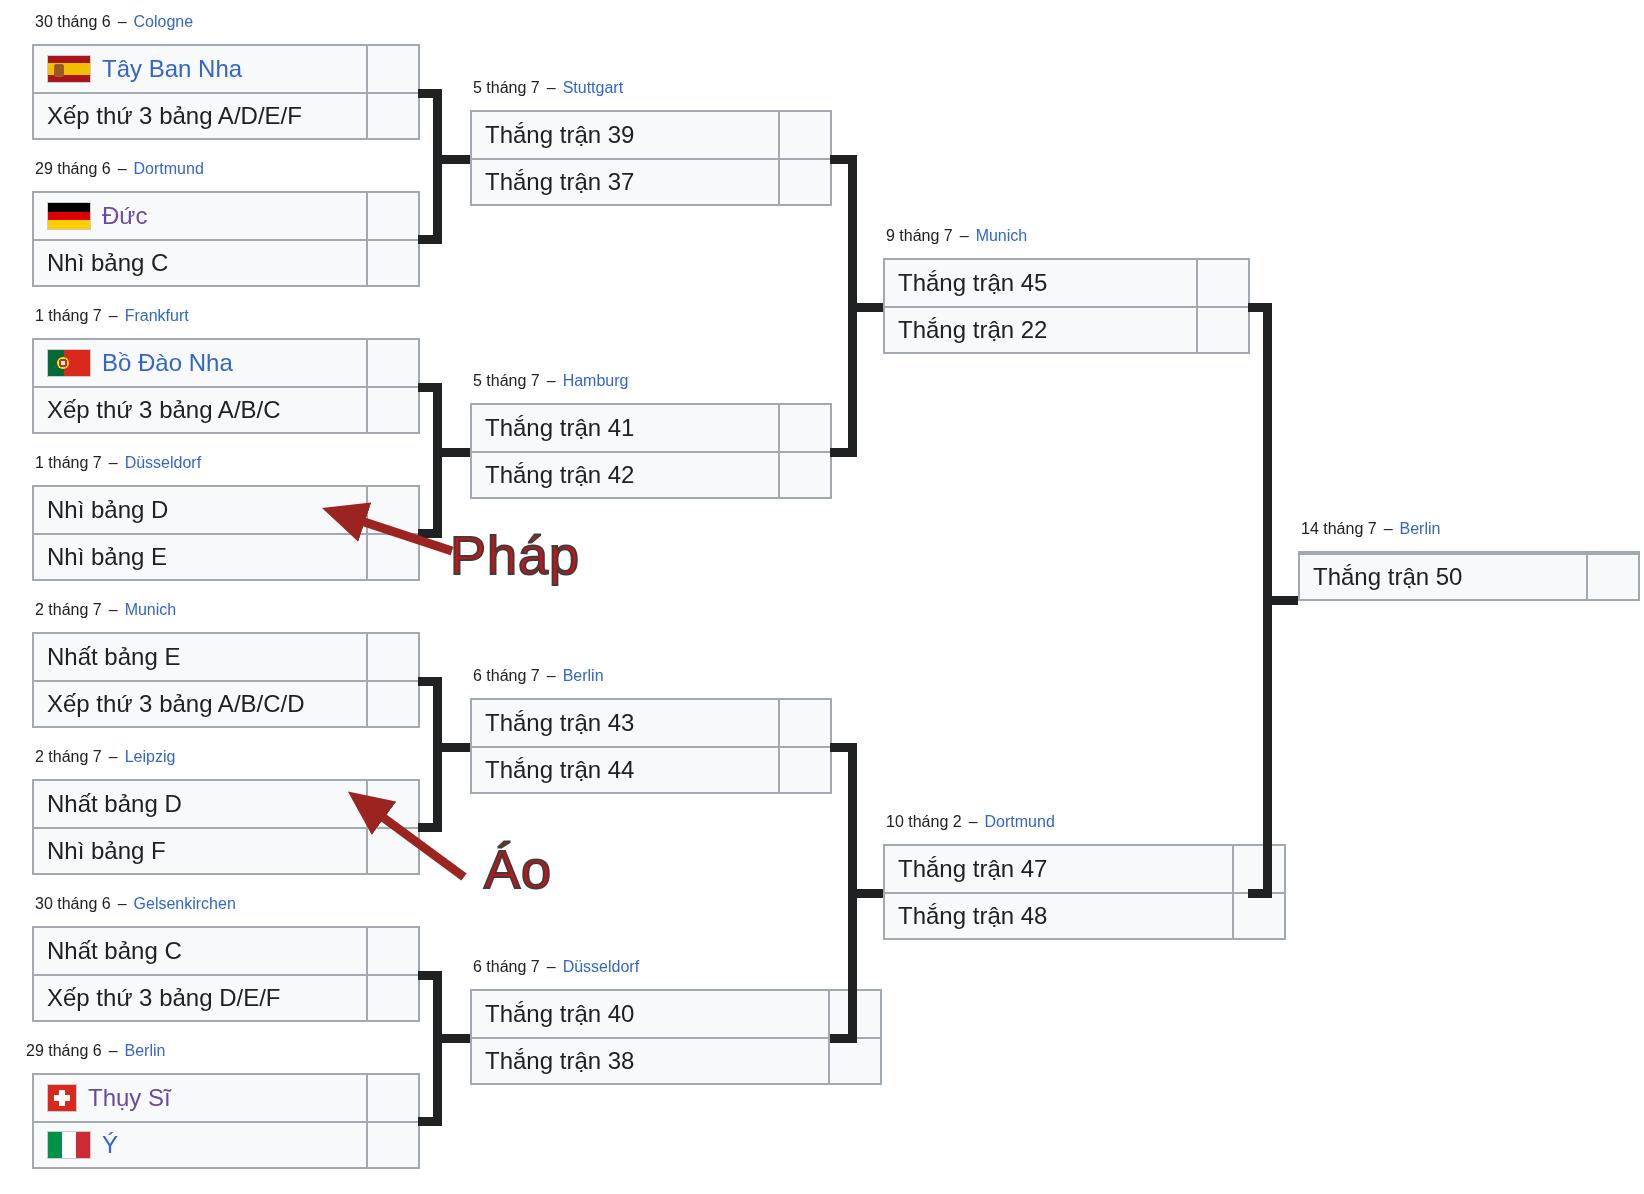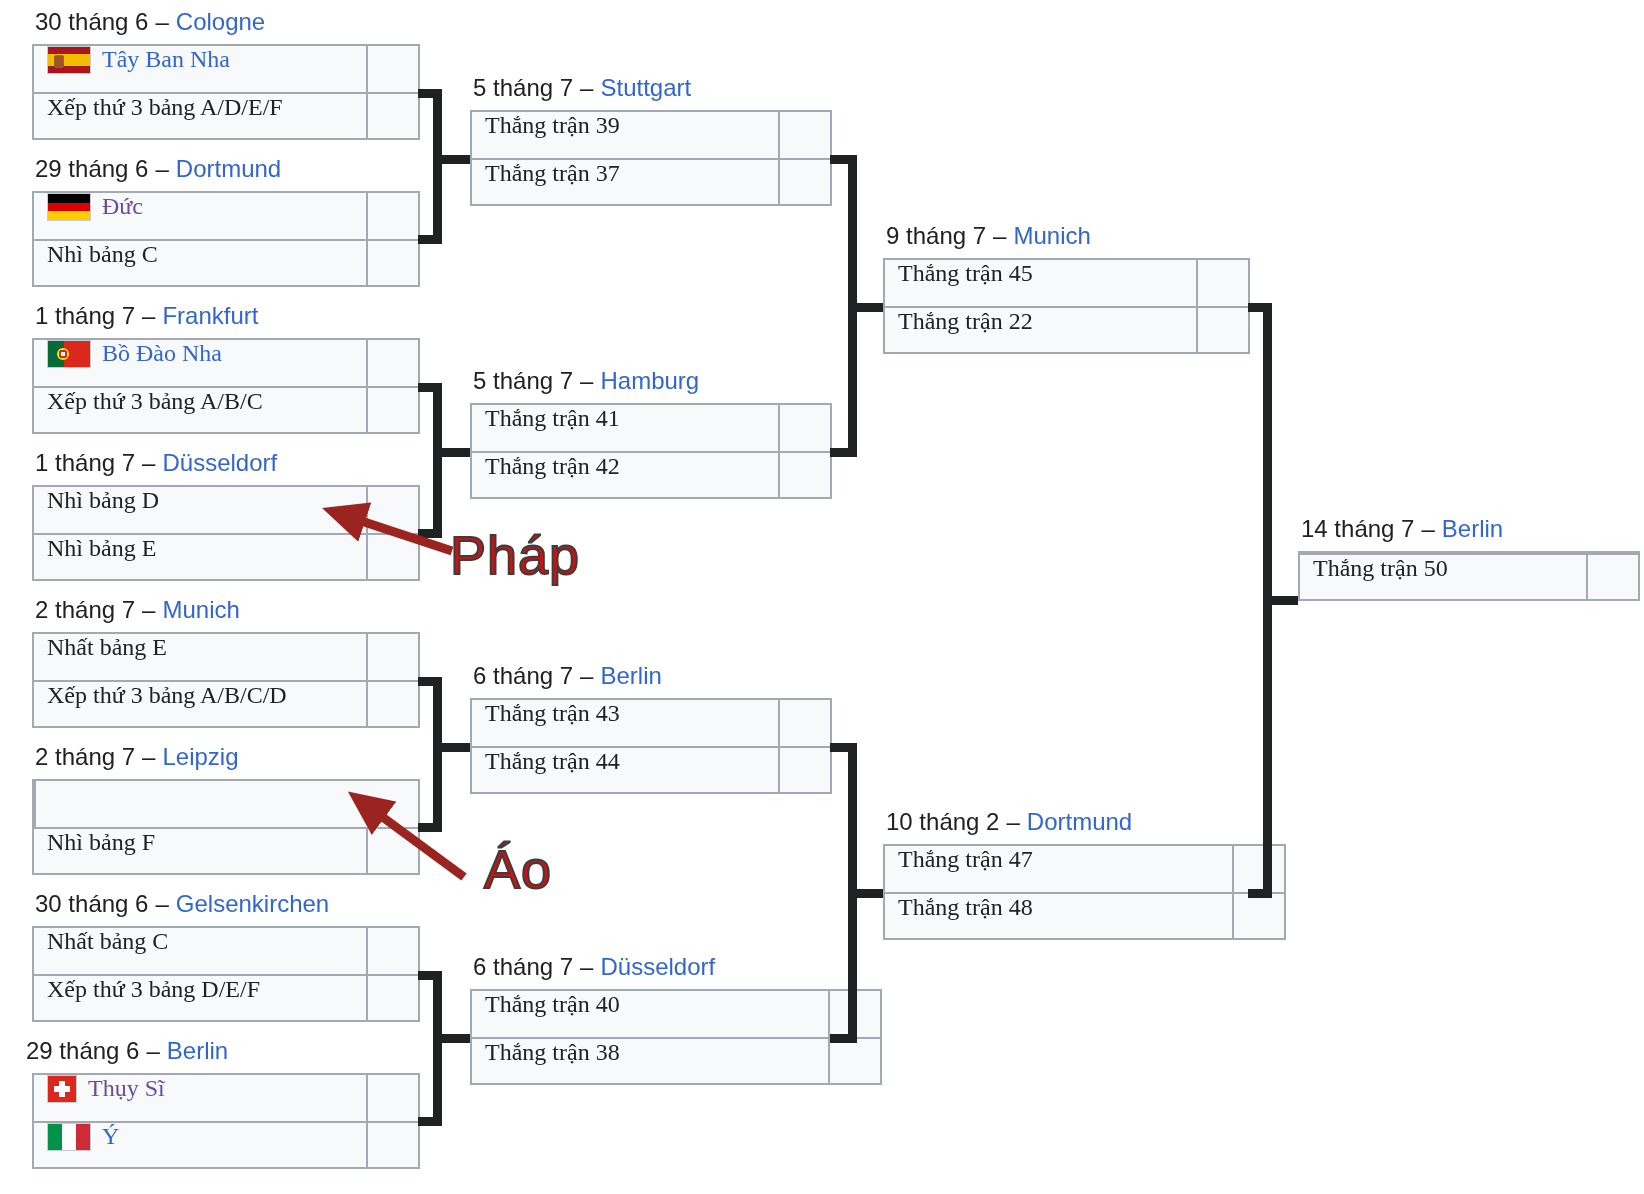--- a/index.html
+++ b/index.html
@@ -1,30 +1,30 @@
 <!DOCTYPE html>
 <html><head>
 <meta charset="utf-8">
 <style>
   html,body{margin:0;padding:0;background:#fff;}
   body{width:1644px;height:1194px;position:relative;overflow:hidden;
        font-family:"Liberation Sans","DejaVu Sans",sans-serif;color:#202122;}
   .stage{position:absolute;left:0;top:0;width:1644px;height:1194px;}
 
   
-  .hdr{position:absolute;font-size:24px;line-height:28px;white-space:nowrap;}
+  .hdr{position:absolute;font-size:16px;line-height:28px;white-space:nowrap;}
   .hdr .dash{margin:0 7px;}
   .hdr .city{color:#3366cc;text-decoration:none;cursor:pointer;}
 
   
   .match{position:absolute;box-sizing:border-box;background:#f8f9fa;
          border:2px solid #a2a9b1;}
   .row{display:flex;height:46px;box-sizing:border-box;}
   .row.r2{border-top:2px solid #a2a9b1;}
-  .cell{box-sizing:border-box;display:flex;align-items:flex-start;min-width:0;font-family:Liberation Serif, serif;}
+  .cell{box-sizing:border-box;display:flex;align-items:center;min-width:0;}
   .cell.name{flex:1;padding-left:13px;gap:11px;overflow:hidden;font-size:24px;white-space:nowrap;}
   .cell.score{flex:none;width:52px;border-left:2px solid #a2a9b1;}
   .team{text-decoration:none;}
   .team.blue{color:#3366cc;cursor:pointer;}
   .team.visited{color:#6b4ba1;cursor:pointer;}
   .team.plain{color:#202122;}
 
   
   .flag{flex:none;width:44px;height:28px;box-sizing:border-box;position:relative;
         border:1px solid #c8ccd1;background:#eee;}
@@ -132,20 +132,23 @@
       <div class="cell name">
           <span class="team plain">Xếp thứ 3 bảng A/B/C/D</span>
         </div>
       <div class="cell score"></div>
     </div>
   </div>
 
   <div class="hdr" style="left:35px;top:743px"><span>2 tháng 7</span><span class="dash">–</span><a class="city">Leipzig</a></div>
   <div class="match" style="left:32px;top:779px;width:388px">
     <div class="row">
+      <div class="cell name">
+          <span class="team plain">Nhất bảng D</span>
+        </div>
       <div class="cell score"></div>
     </div>
     <div class="row r2">
       <div class="cell name">
           <span class="team plain">Nhì bảng F</span>
         </div>
       <div class="cell score"></div>
     </div>
   </div>
 

